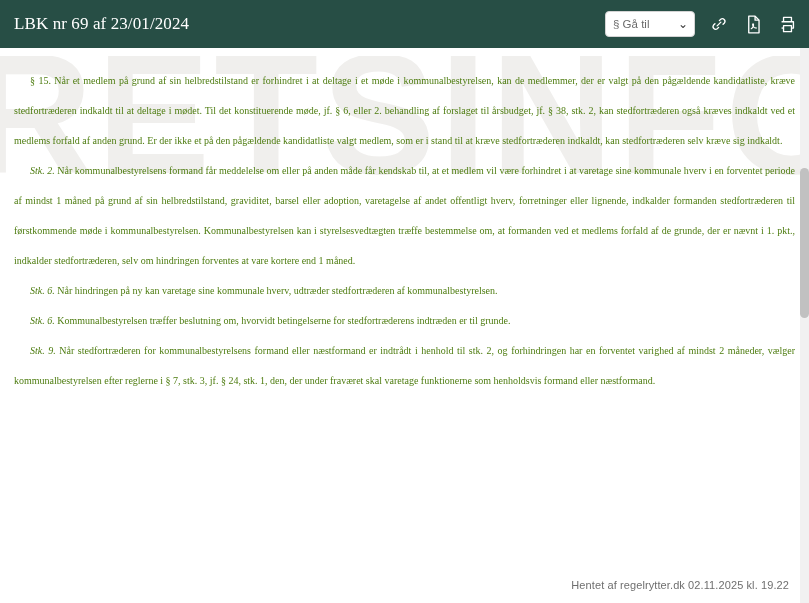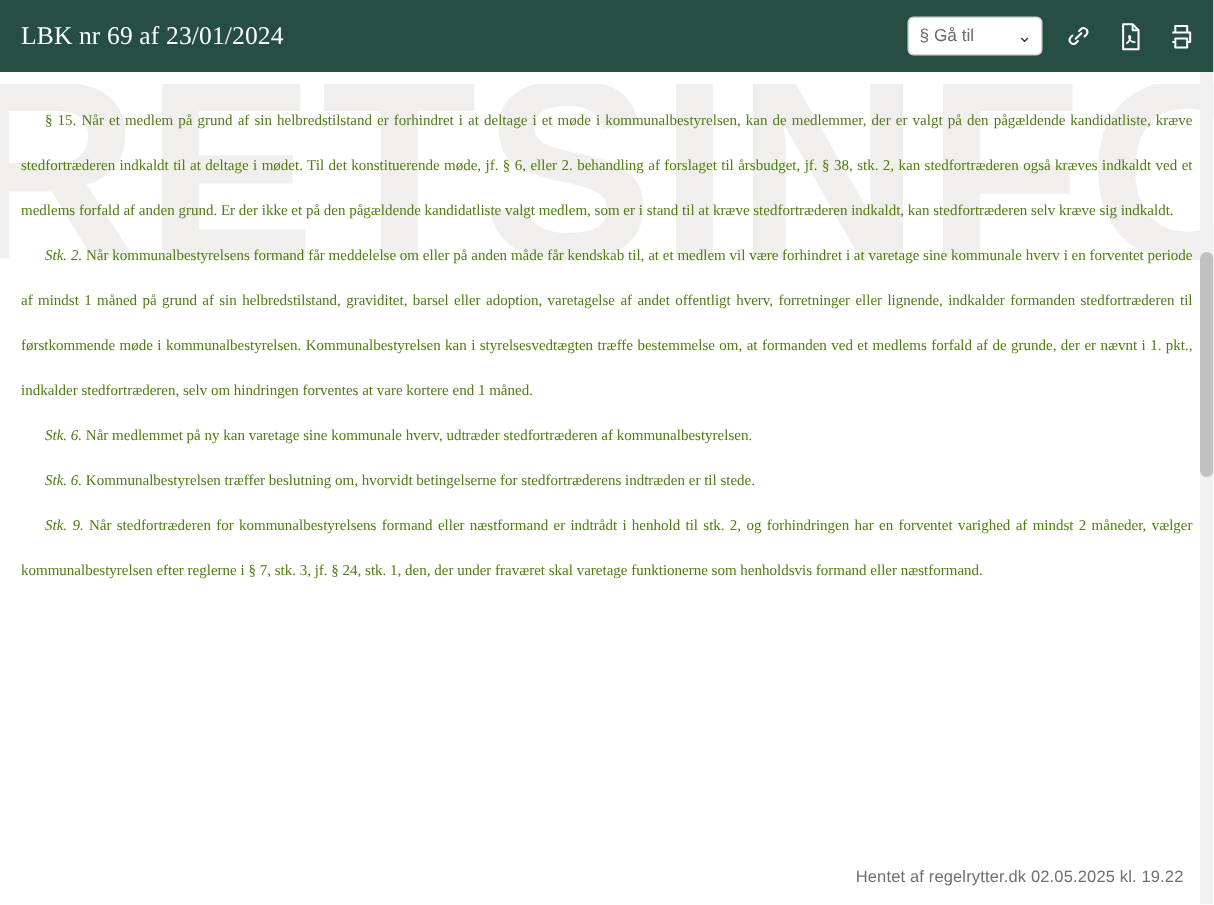--- a/index.html
+++ b/index.html
@@ -201,30 +201,30 @@
 
   <p class="indent">
     <span>§ 15.</span><span> Når et medlem på grund af sin helbredstilstand er forhindret i at deltage i et møde i kommunalbestyrelsen, kan de medlemmer, der er valgt på den pågældende kandidatliste, kræve stedfortræderen indkaldt til at deltage i mødet. Til det konstituerende møde, jf. § 6, eller 2. behandling af forslaget til årsbudget, jf. § 38, stk. 2, kan stedfortræderen også kræves indkaldt ved et medlems forfald af anden grund. Er der ikke et på den pågældende kandidatliste valgt medlem, som er i stand til at kræve stedfortræderen indkaldt, kan stedfortræderen selv kræve sig indkaldt.</span>
   </p>
 
   <p class="indent">
     <span class="stk">Stk. 2.</span><span> Når kommunalbestyrelsens formand får meddelelse om eller på anden måde får kendskab til, at et medlem vil være forhindret i at varetage sine kommunale hverv i en forventet periode af mindst 1 måned på grund af sin helbredstilstand, graviditet, barsel eller adoption, varetagelse af andet offentligt hverv, forretninger eller lignende, indkalder formanden stedfortræderen til førstkommende møde i kommunalbestyrelsen. Kommunalbestyrelsen kan i styrelsesvedtægten træffe bestemmelse om, at formanden ved et medlems forfald af de grunde, der er nævnt i 1. pkt., indkalder stedfortræderen, selv om hindringen forventes at vare kortere end 1 måned.</span>
   </p>
 
   <p class="indent">
-    <span class="stk">Stk. 6.</span><span> Når medlemmet på ny kan varetage sine kommunale hverv, udtræder stedfortræderen af kommunalbestyrelsen.</span>
-  </p>
-
-  <p class="indent">
-    <span class="stk">Stk. 6.</span><span> Kommunalbestyrelsen træffer beslutning om, hvorvidt betingelserne for stedfortræderens indtræden er til stede.</span>
+    <span class="stk">Stk. 6.</span><span> Når hindringen på ny kan varetage sine kommunale hverv, udtræder stedfortræderen af kommunalbestyrelsen.</span>
+  </p>
+
+  <p class="indent">
+    <span class="stk">Stk. 6.</span><span> Kommunalbestyrelsen træffer beslutning om, hvorvidt betingelserne for stedfortræderens indtræden er til grunde.</span>
   </p>
 
   <p class="indent">
     <span class="stk">Stk. 9.</span><span> Når stedfortræderen for kommunalbestyrelsens formand eller næstformand er indtrådt i henhold til stk. 2, og forhindringen har en forventet varighed af mindst 2 måneder, vælger kommunalbestyrelsen efter reglerne i § 7, stk. 3, jf. § 24, stk. 1, den, der under fraværet skal varetage funktionerne som henholdsvis formand eller næstformand.</span>
   </p>
 
 </div>
 
-<div class="footer-note">Hentet af regelrytter.dk 02.05.2025 kl. 19.22</div>
+<div class="footer-note">Hentet af regelrytter.dk 02.11.2025 kl. 19.22</div>
 
 <div class="scrollbar">
   <div class="scrollbar-thumb"></div>
 </div>
 
 </body></html>

